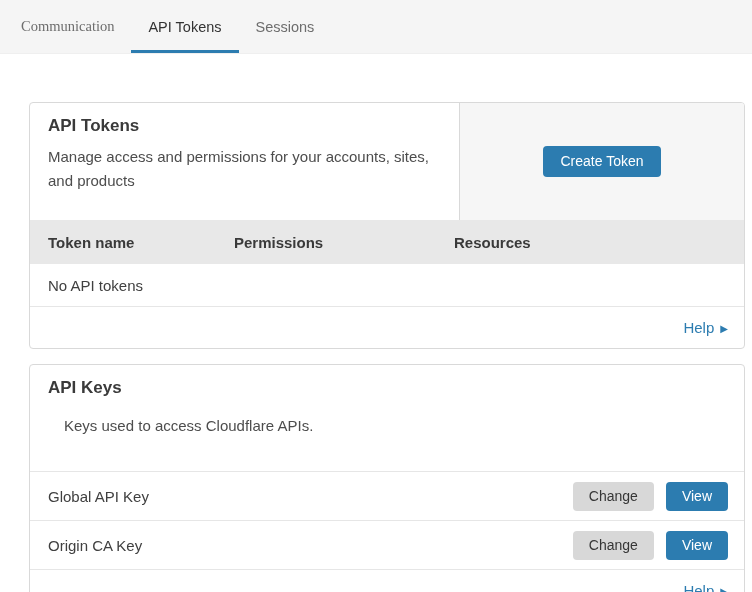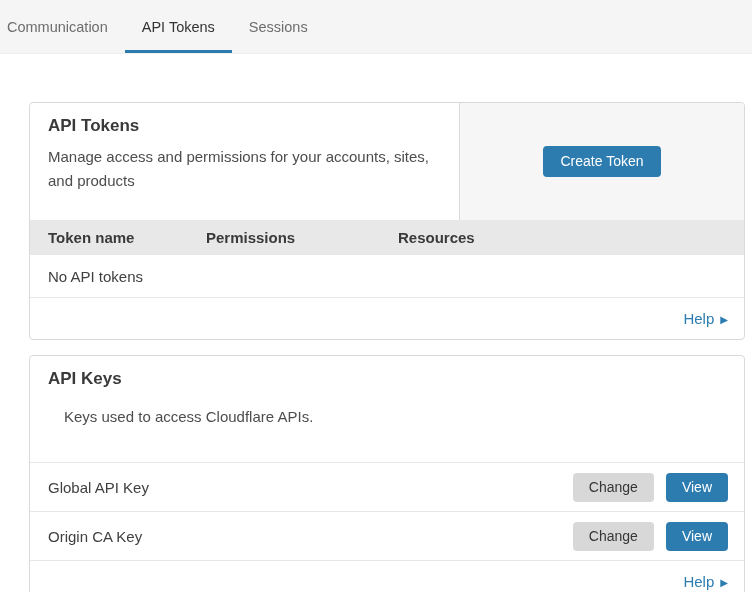--- a/index.html
+++ b/index.html
@@ -24,21 +24,21 @@
   .tab {
     display: flex;
     align-items: center;
     padding: 0 17px;
     font-size: 14.5px;
     color: #6d6d6d;
     cursor: pointer;
     border-bottom: 3px solid transparent;
     padding-top: 3px;
   }
-  .tab:first-child { padding-left: 7px; padding-right: 17px; }
+  .tab:first-child { padding-left: 21px; padding-right: 17px; font-family: Liberation Serif, serif; }
   .tab.active {
     color: #333333;
     border-bottom-color: #2c7cb0;
   }
 
   
   .content {
     margin: 48px 7px 0 29px;
   }
   .card {
@@ -102,26 +102,27 @@
     background: #2c7cb0;
     color: #ffffff;
     padding: 6px 16px;
   }
 
   
   .table-header {
     display: grid;
     grid-template-columns: 158px 192px 194px auto;
     align-items: center;
-    height: 35px;
+    height: 44px;
     padding-left: 18px;
     background: #e8e8e8;
     font-size: 15px;
     font-weight: 700;
     color: #3a3a3a;
+    gap: 28px;
   }
   .table-empty-row {
     display: flex;
     align-items: center;
     height: 43px;
     padding-left: 18px;
     font-size: 15px;
     color: #404040;
     border-bottom: 1px solid #e6e6e6;
     text-align: center;

